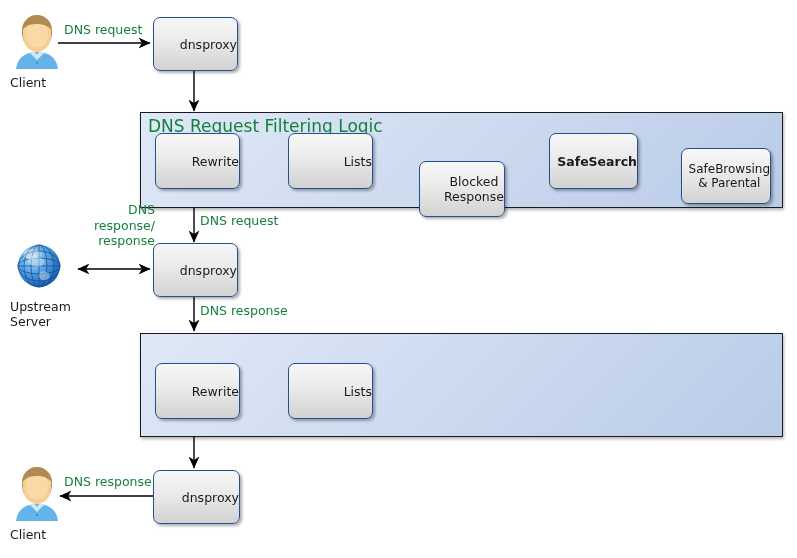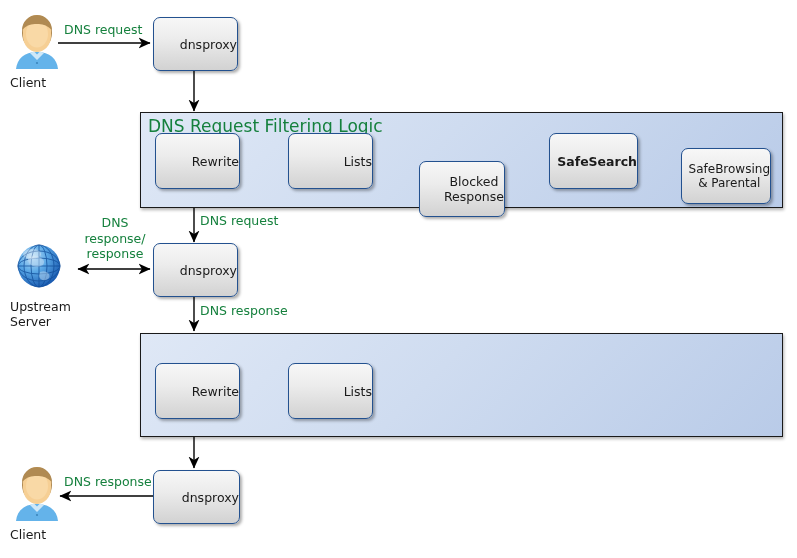--- a/index.html
+++ b/index.html
@@ -135,21 +135,21 @@
     <div class="cap">Upstream</div>
     <div>Server</div>
   </div>
 
   <div class="node" style="left:153px;top:243px;width:83px;height:52px;">
     <span>dnsproxy</span>
   </div>
 
   <div class="lbl" style="left:200px;top:213px;">DNS request</div>
 
-  <div class="lbl multi" style="left:75px;top:215px;width:80px;">
+  <div class="lbl multi" style="left:75px;top:202px;width:80px;text-align:right;">
     <div>DNS</div>
     <div>response/</div>
     <div>response</div>
   </div>
 
   <div class="lbl" style="left:200px;top:303px;">DNS response</div>
 
   <div class="panel" style="left:140px;top:333px;width:641px;height:102px;"></div>
 
   <div class="node" style="left:155px;top:363px;width:83px;height:54px;">

